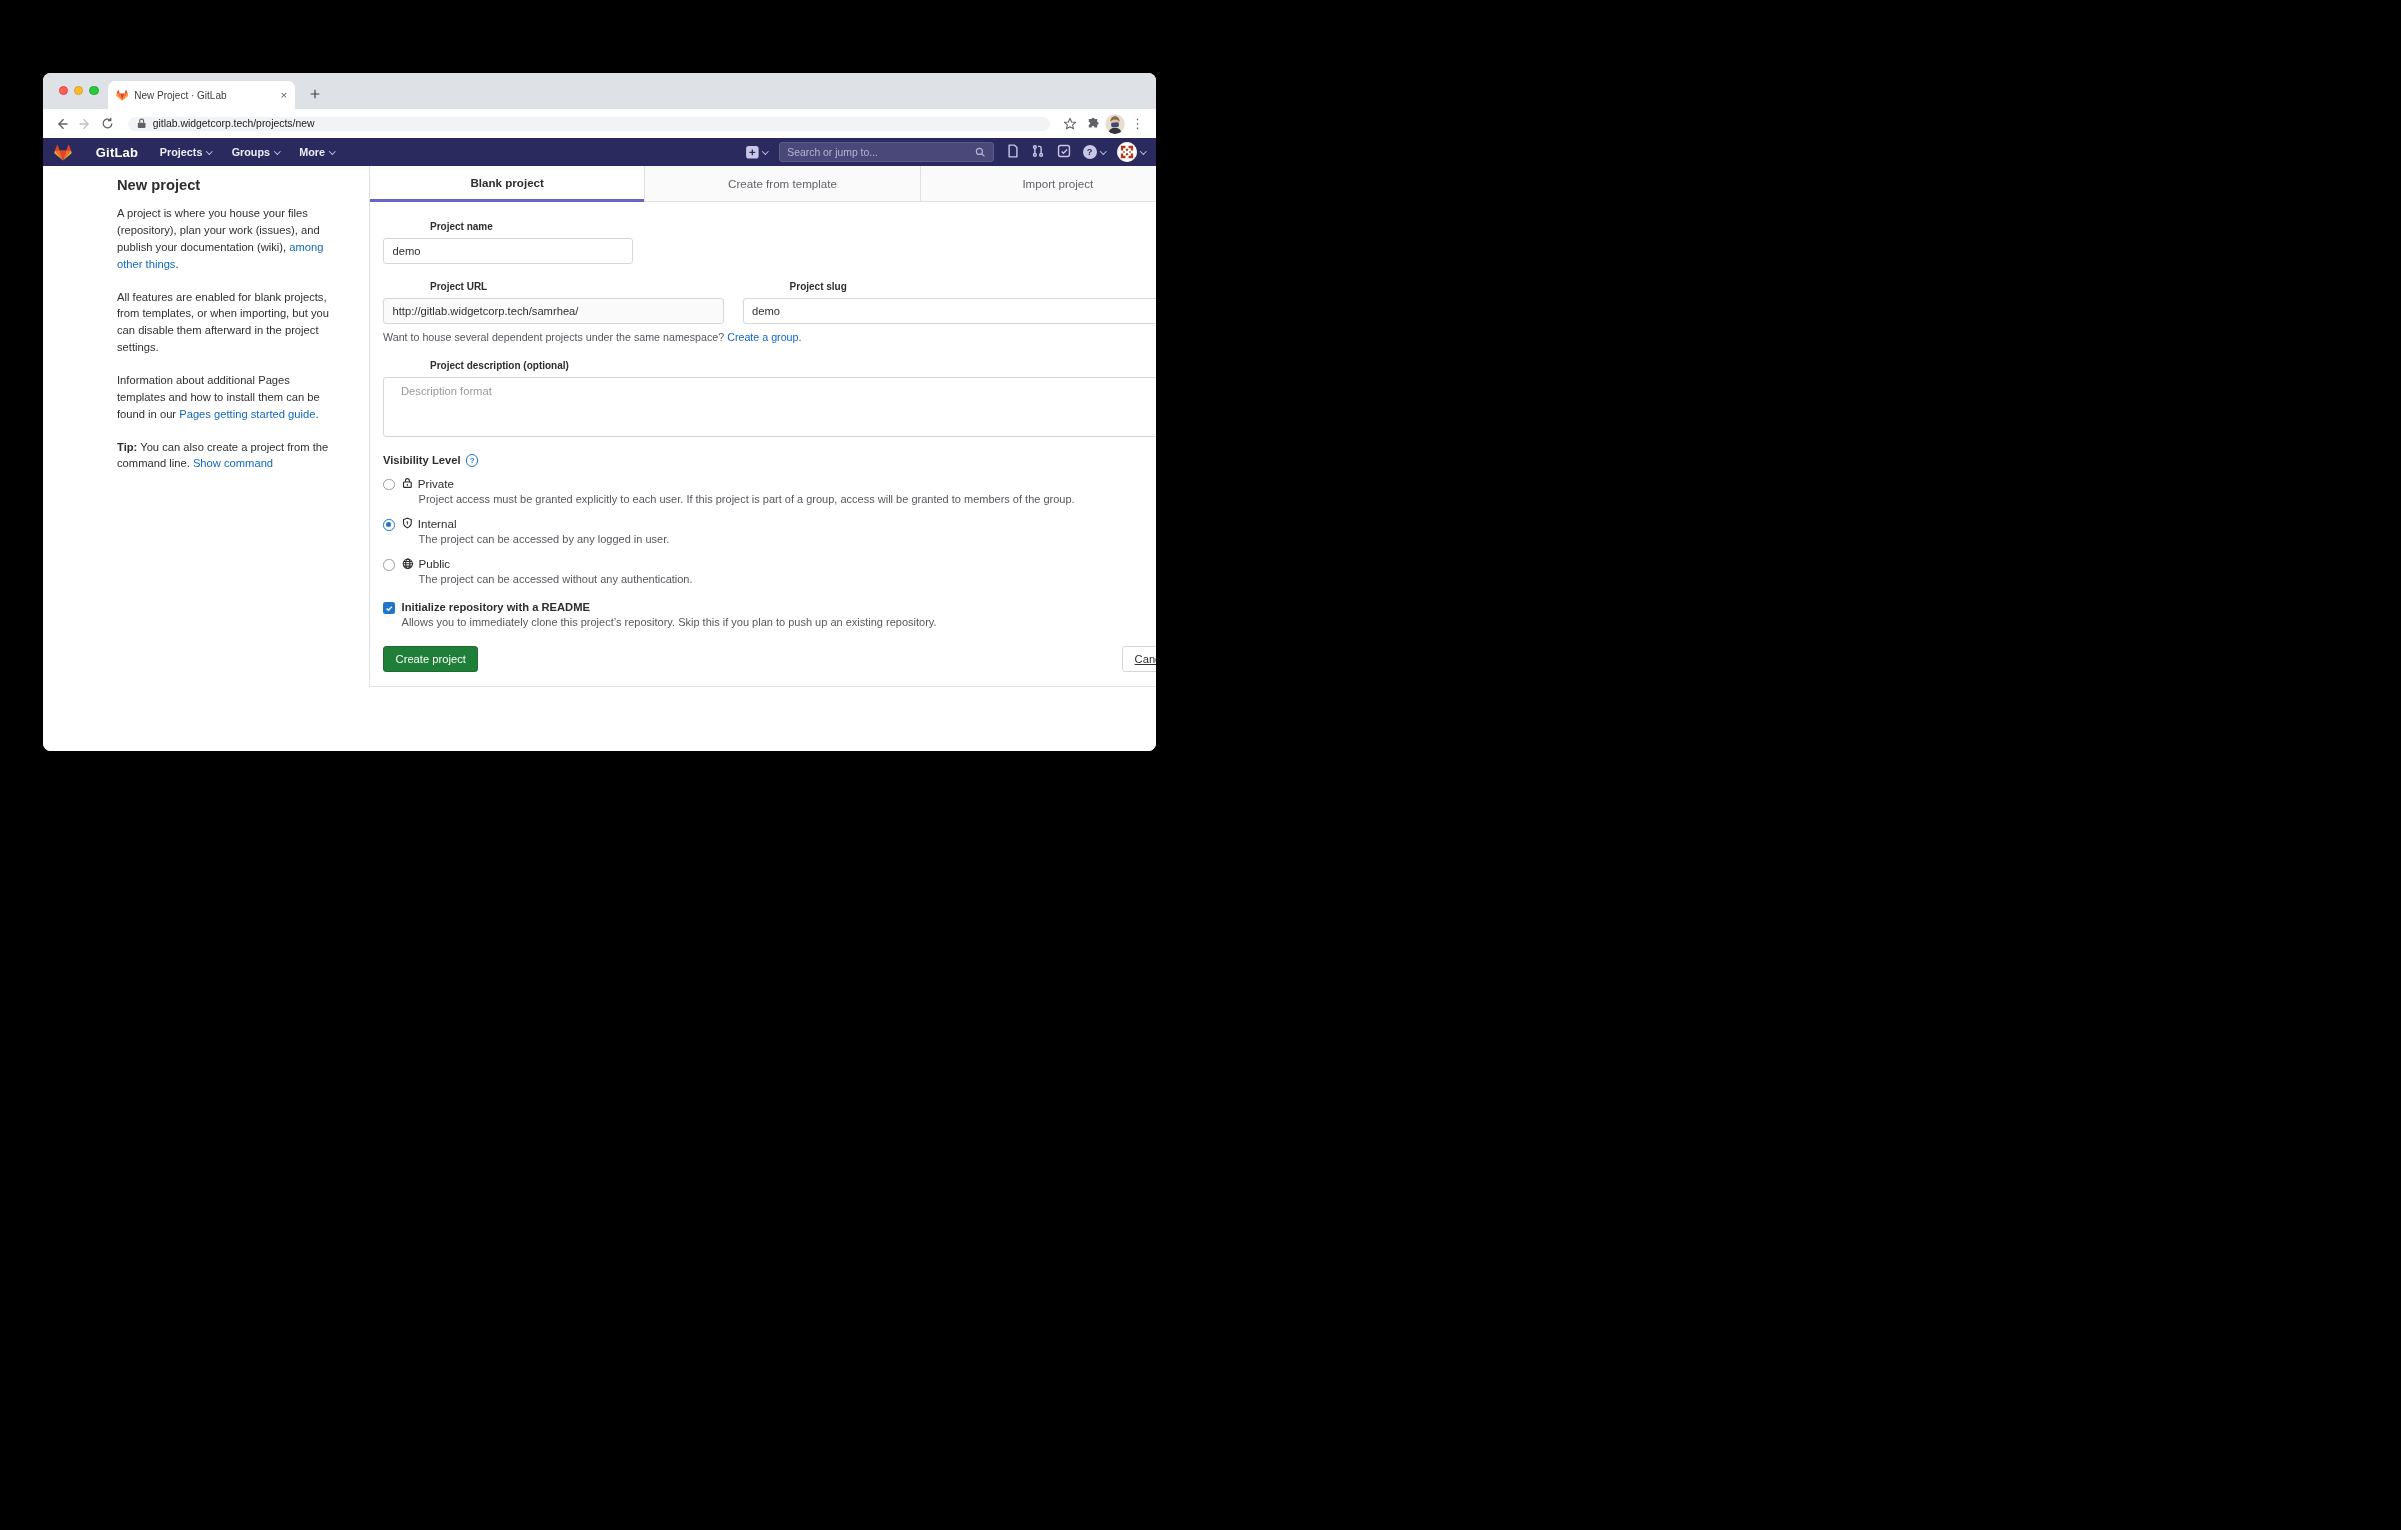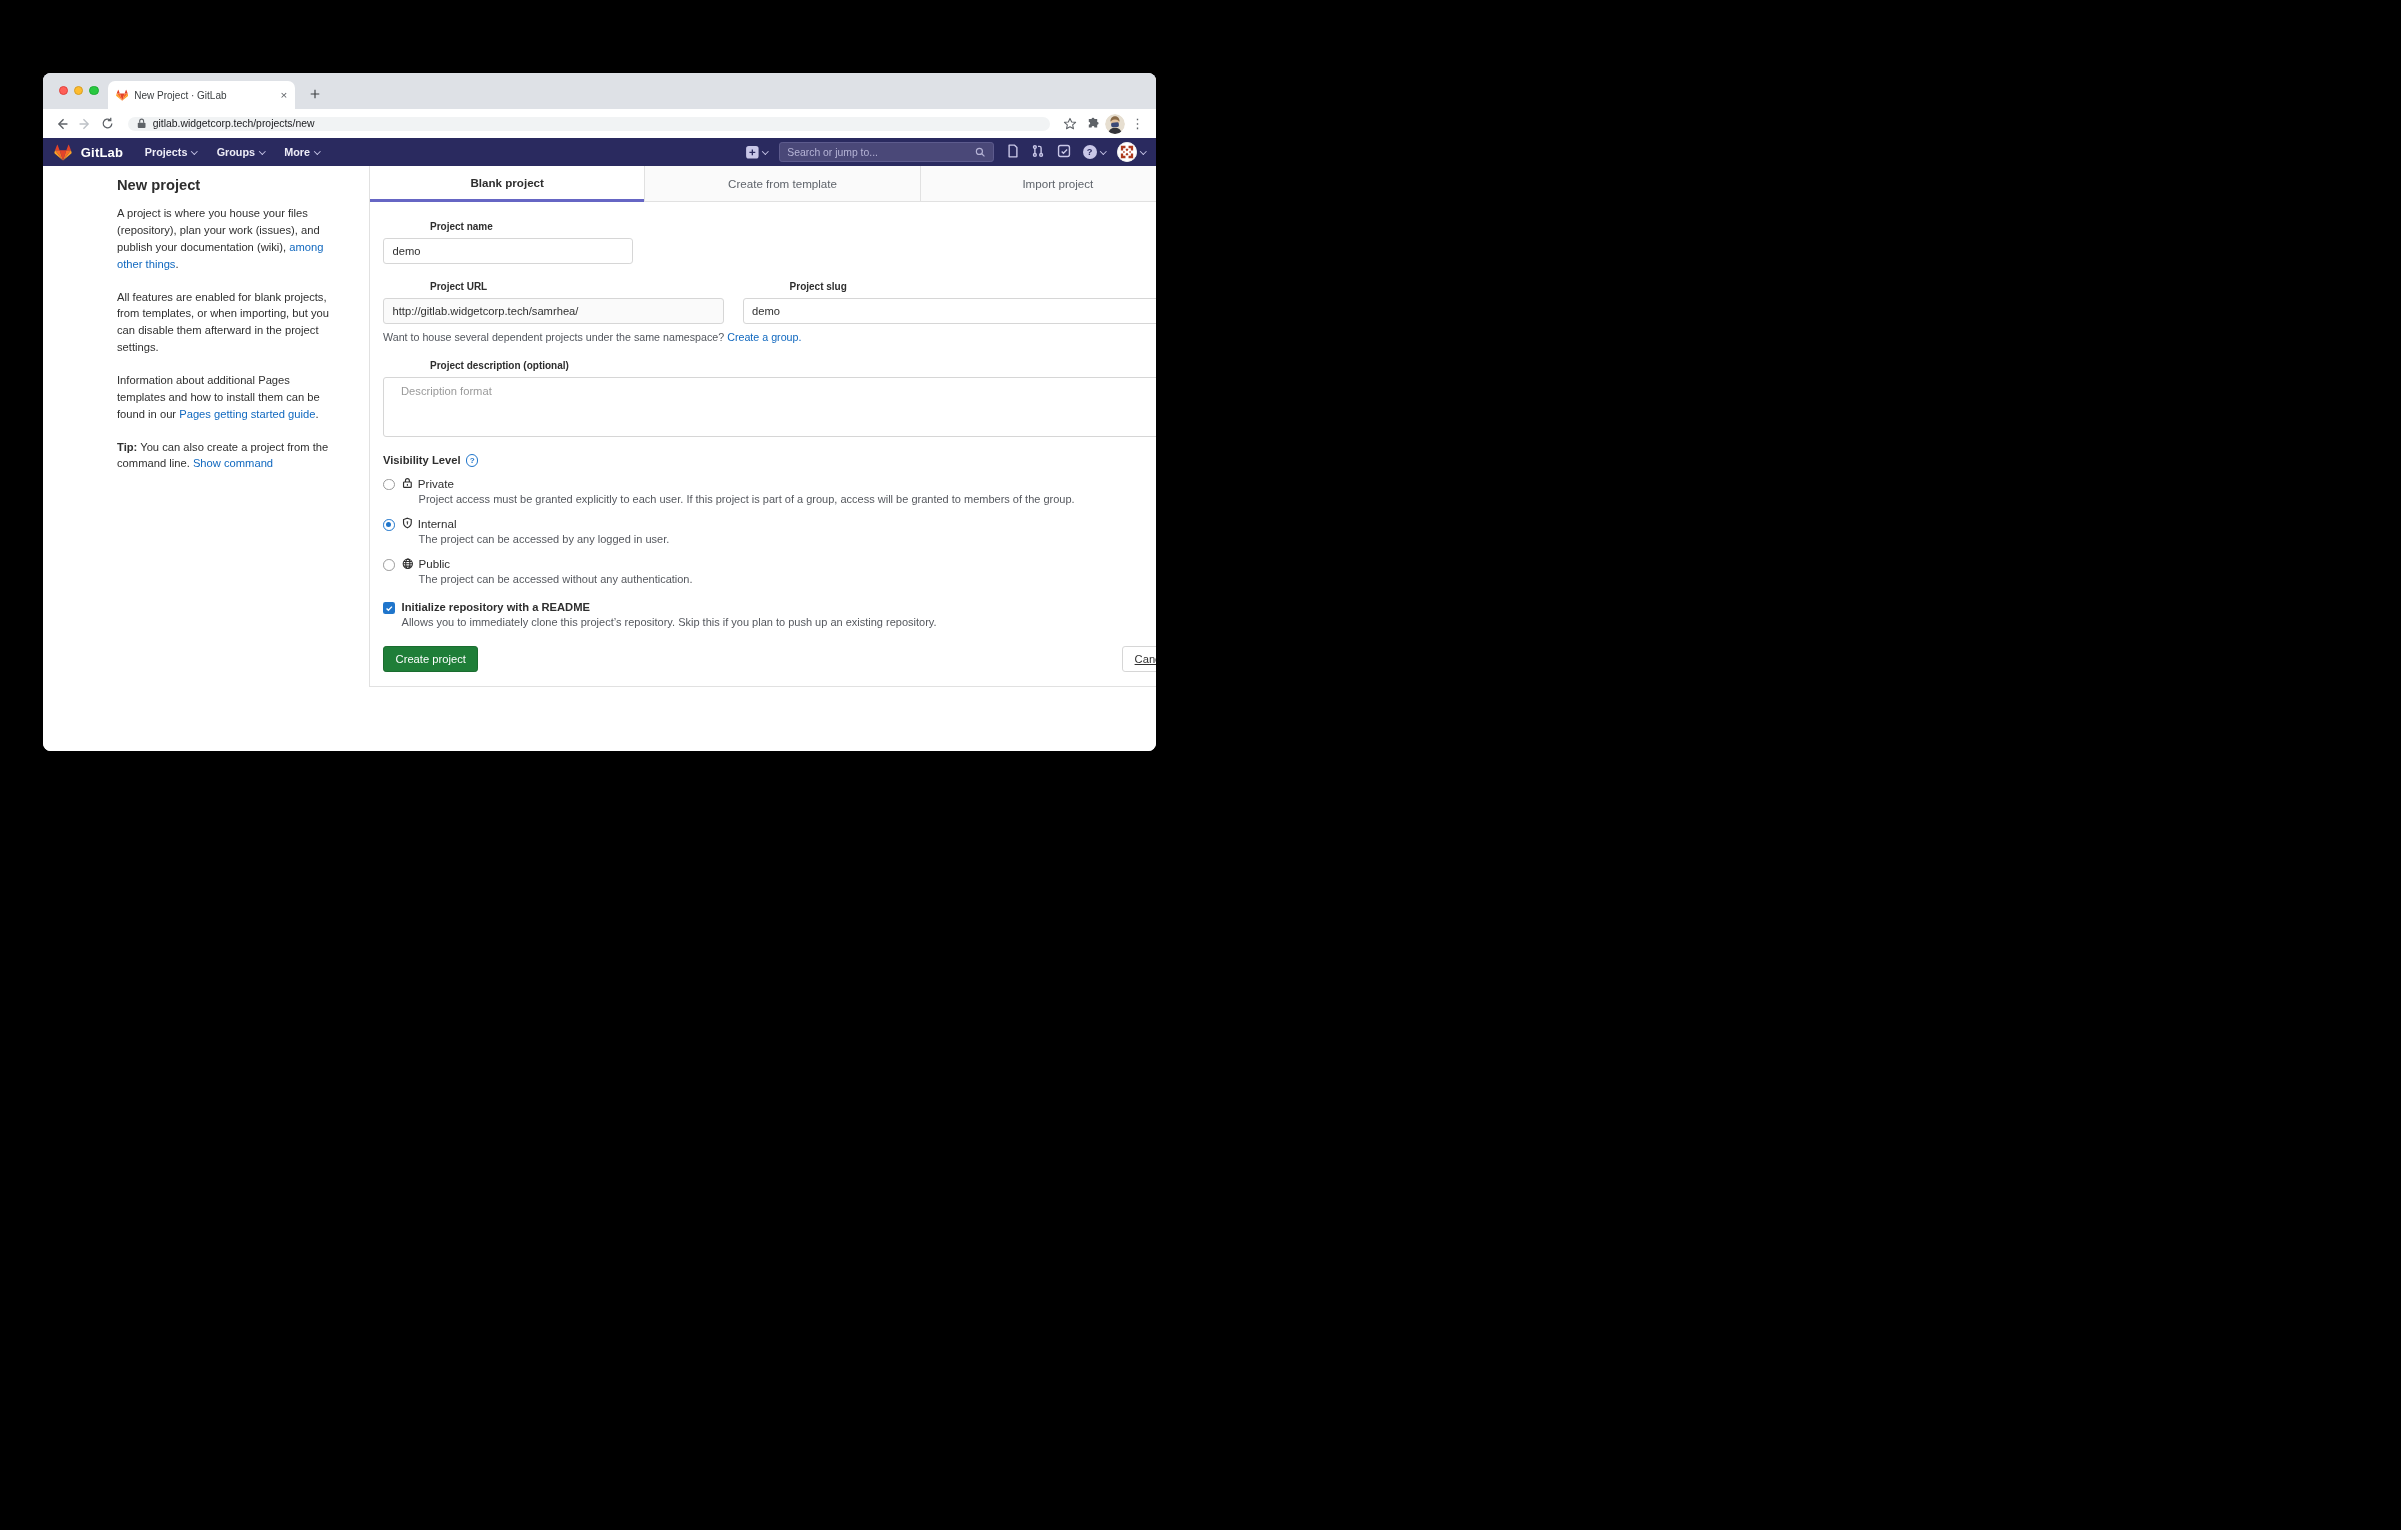--- a/index.html
+++ b/index.html
@@ -28,21 +28,21 @@
   .navbtn { width:21.7px; height:21.7px; display:flex; align-items:center; justify-content:center; border-radius:50%; }
   .urlbar { flex:1; height:14px; background:#f1f3f4; border-radius:10.8px; margin:0 7.7px; display:flex;
             align-items:center; padding:0 9.3px; gap:6.2px; }
   .url-text { font-size:10.4px; color:#202124; }
   .tool-ic { width:21.7px; height:21.7px; display:flex; align-items:center; justify-content:center; }
   .dots { font-size:13px; color:#5f6368; letter-spacing:0; }
   .chrome-avatar { width:20px; height:20px; border-radius:50%; overflow:hidden; flex:none; }
 
   
   .gl-navbar { height:28px; background:#2a2a5f; display:flex; align-items:center; padding:0 10.8px; flex:none; gap:0; }
-  .brand { display:flex; align-items:center; gap:9px; }
+  .brand { display:flex; align-items:center; gap:24px; }
   .brand-name { color:#fff; font-size:13px; font-weight:700; letter-spacing:0.2px; }
   .gl-menu { display:flex; align-items:center; gap:20px; margin-left:21.7px; }
   .gl-menu-item { display:flex; align-items:center; gap:4.6px; color:#edecf7; font-size:10.8px; font-weight:600; cursor:pointer; }
   .chev { width:4.6px; height:4.6px; border-right:1.4px solid #c9c7e8; border-bottom:1.4px solid #c9c7e8;
           transform:rotate(45deg); margin-top:-2.3px; }
   .gl-right { margin-left:auto; display:flex; align-items:center; gap:11.6px; }
   .plusbox { display:flex; align-items:center; gap:3.9px; }
   .gl-search { width:215px; height:20px; background:#4a4878; border:0.8px solid #5d5b8d; border-radius:3.1px;
                display:flex; align-items:center; padding:0 7px; gap:5px; }
   .gl-search input { flex:1; background:transparent; border:none; outline:none; color:#e8e7f5; font-size:10.4px;

